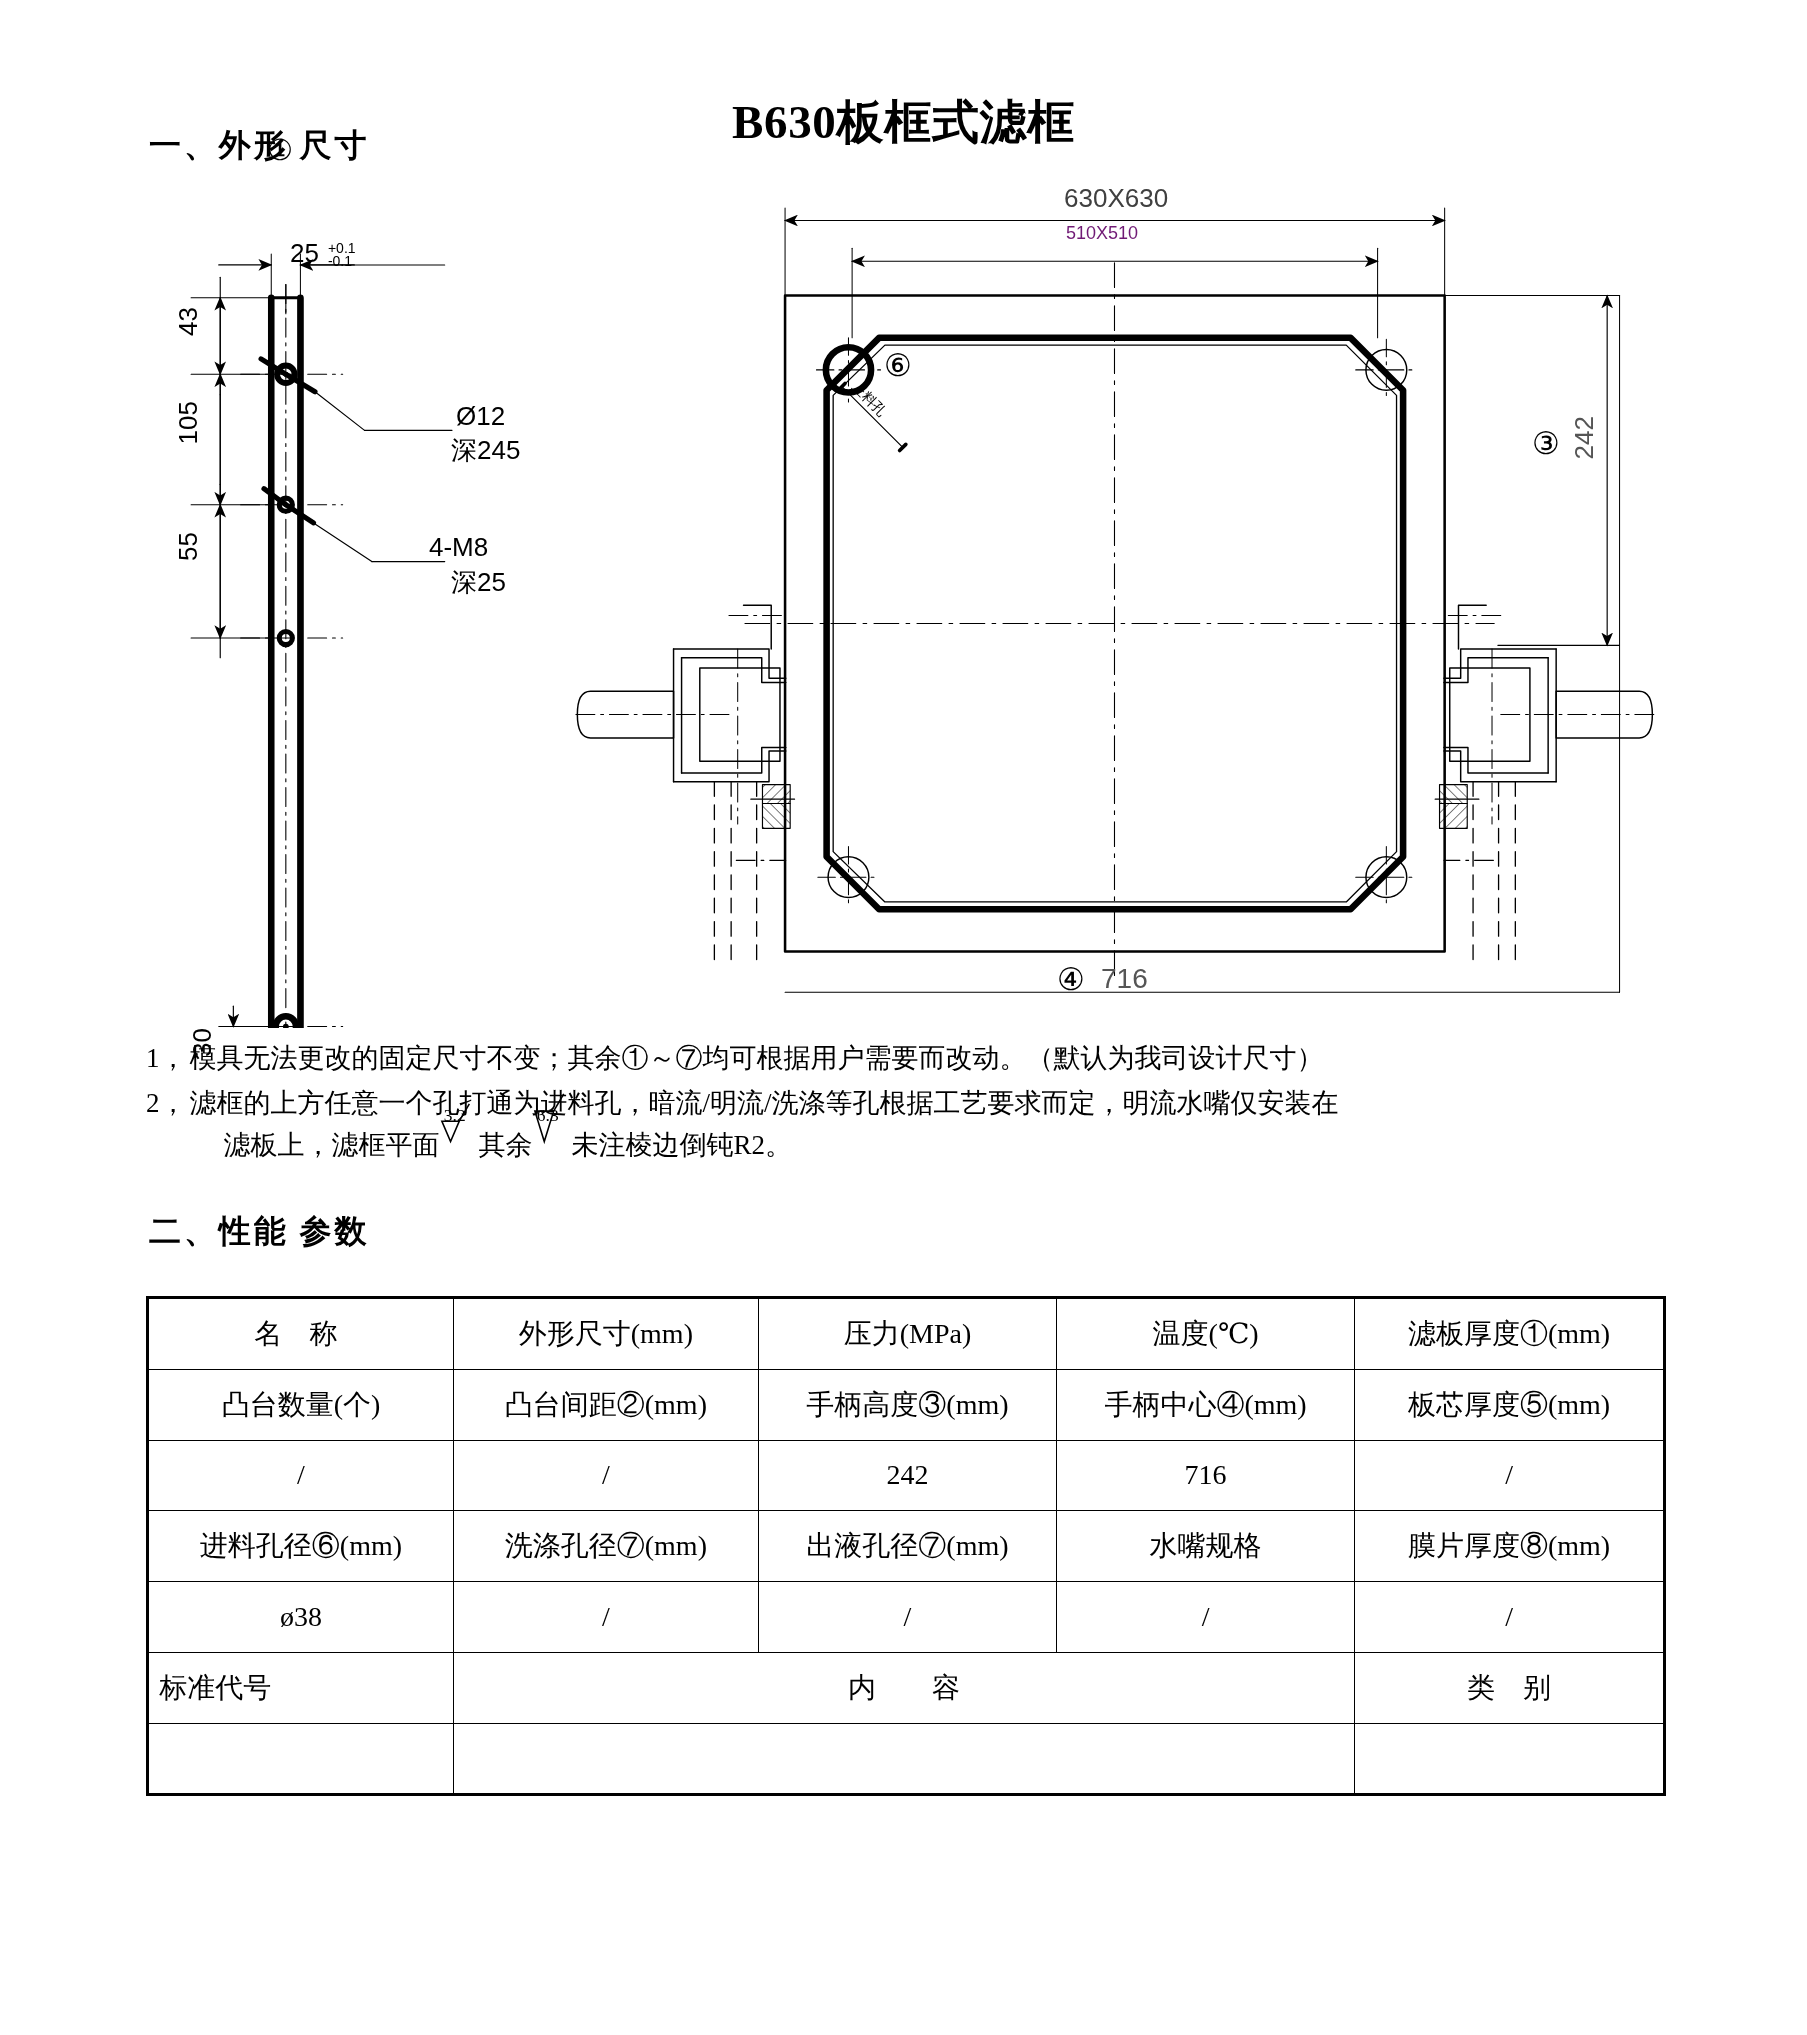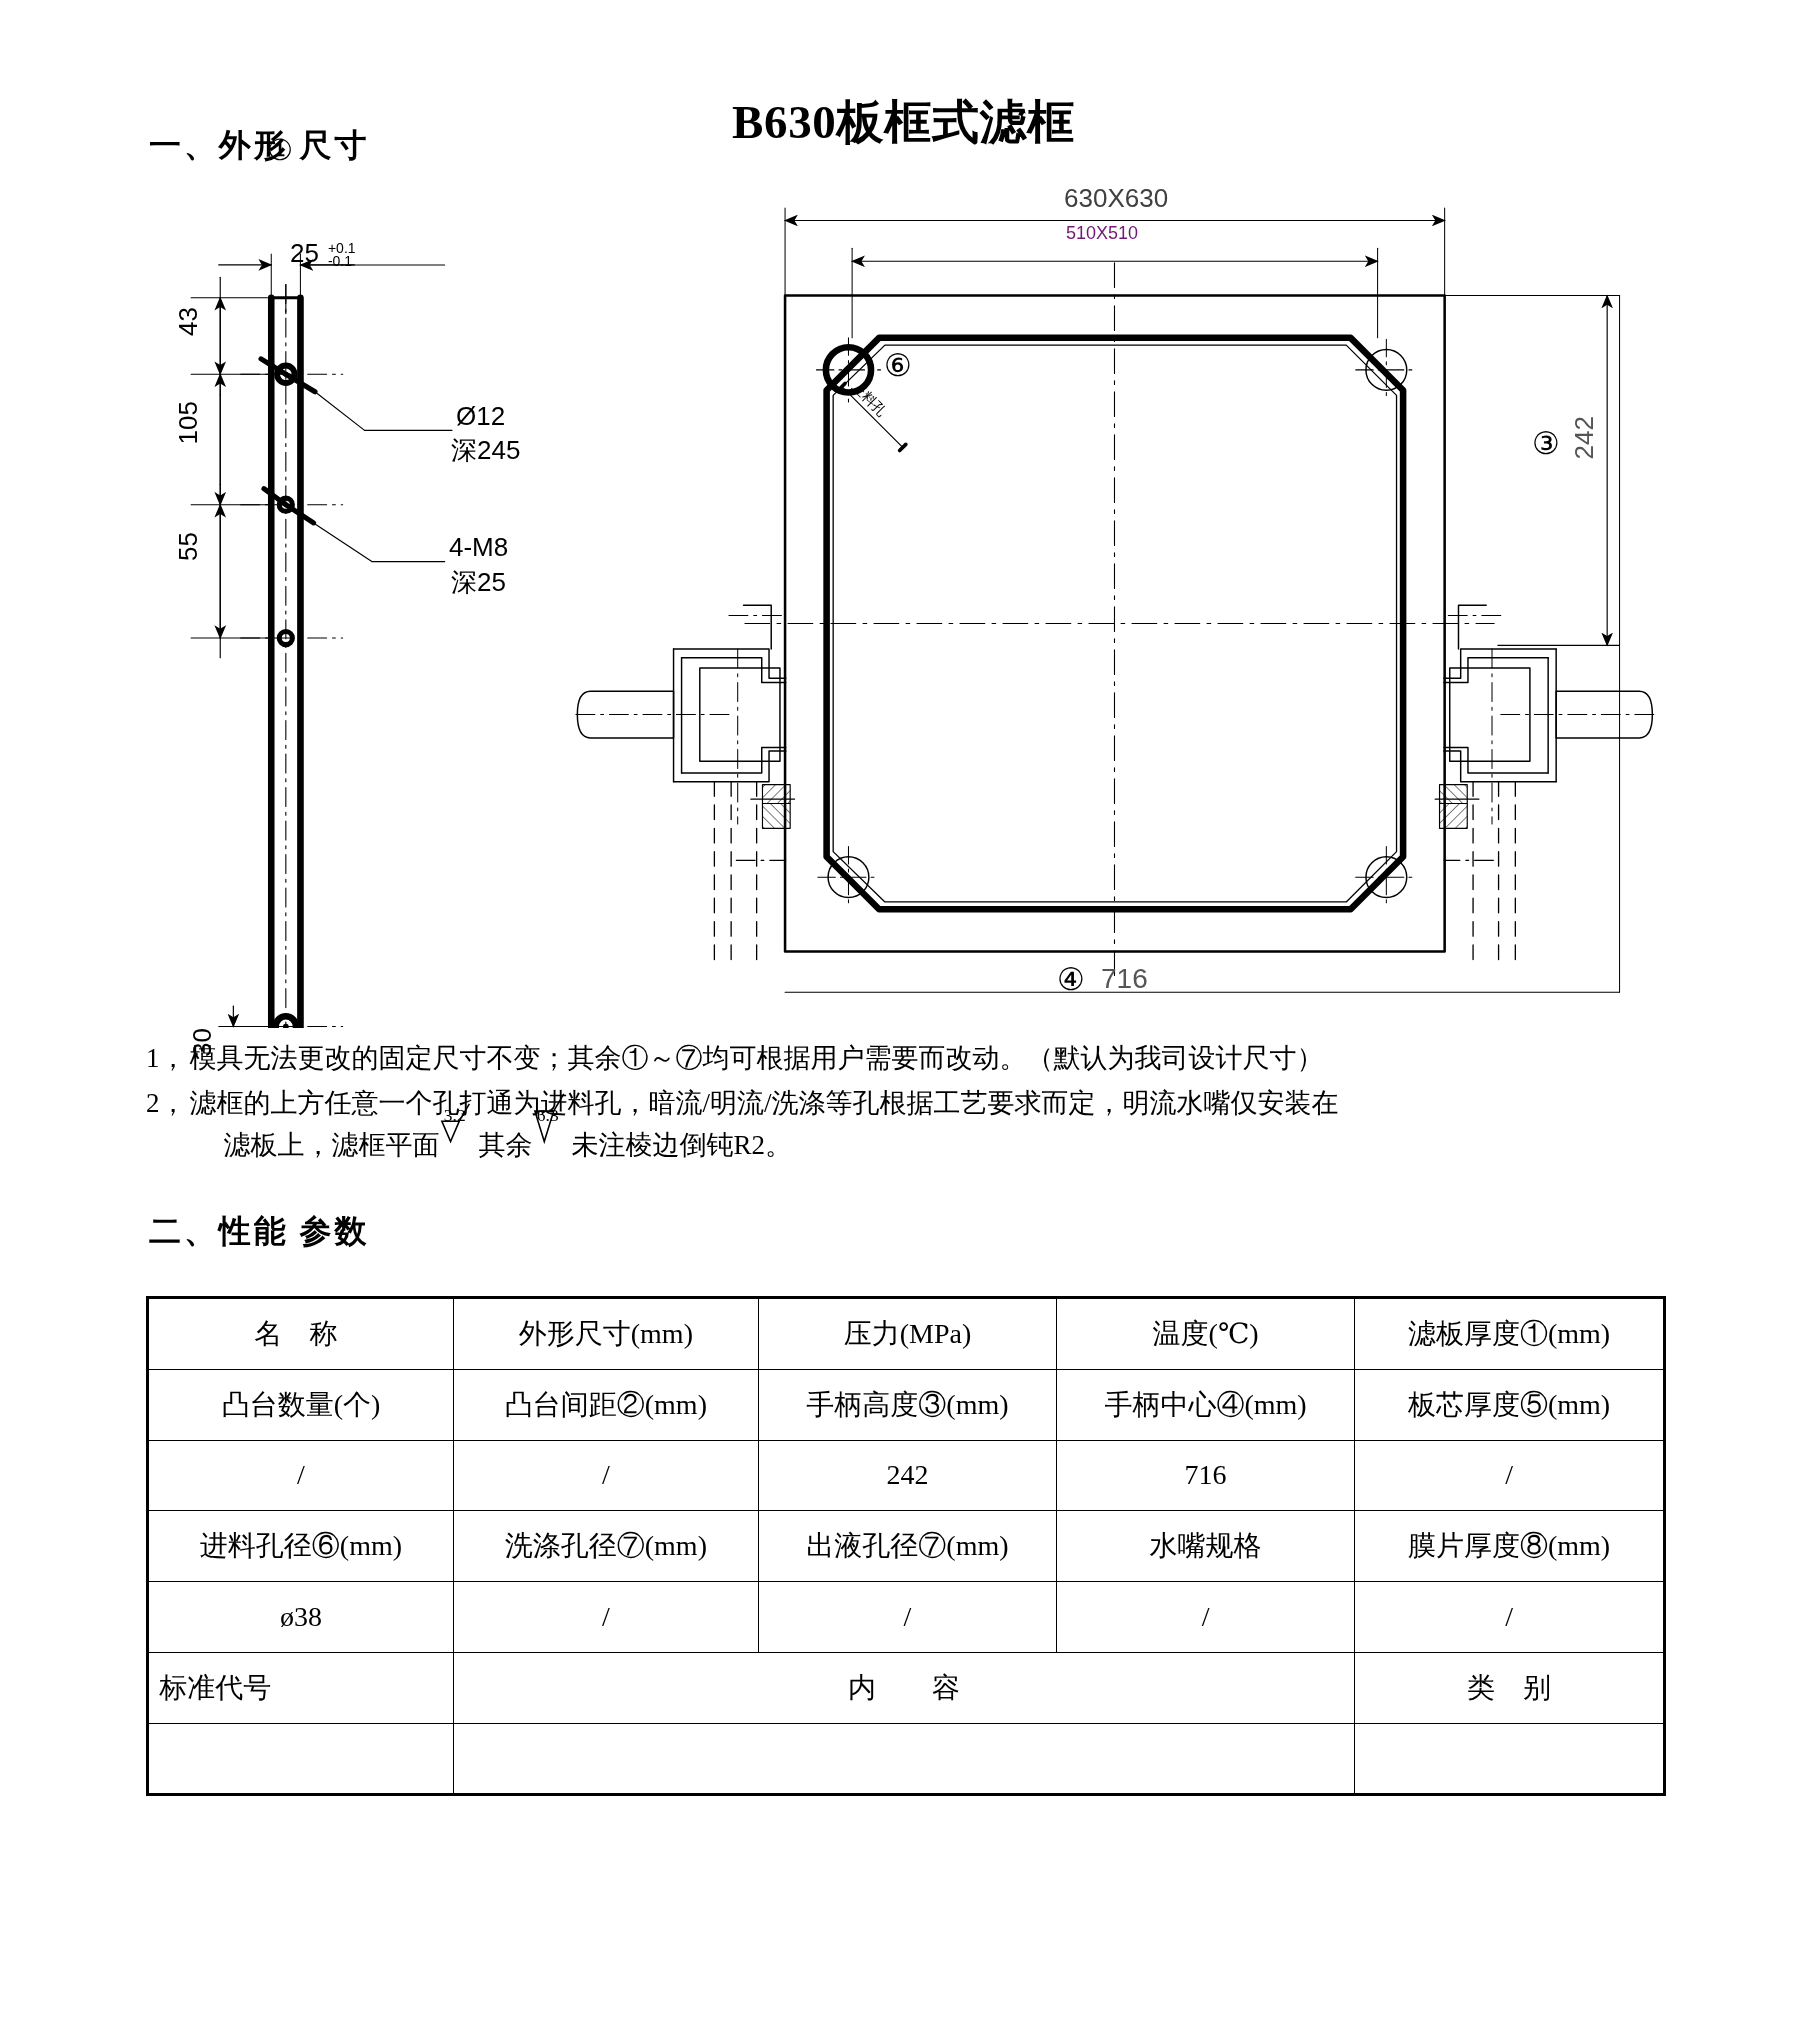--- a/index.html
+++ b/index.html
@@ -283,21 +283,21 @@
 
     <div style="position:absolute;left:290px;top:70px;font-size:26px;font-family:'Liberation Sans',sans-serif;"><span>25</span><span style="display:inline-block;vertical-align:middle;font-size:14px;line-height:0.95;text-align:left;margin-left:9px;"><span style="display:block">+0.1</span><span style="display:block">-0.1</span></span></div>
 
     <div style="position:absolute;left:173px;top:139px;font-size:26px;font-family:'Liberation Sans',sans-serif;writing-mode:vertical-rl;transform:rotate(180deg);">43</div>
     <div style="position:absolute;left:173px;top:233px;font-size:26px;font-family:'Liberation Sans',sans-serif;writing-mode:vertical-rl;transform:rotate(180deg);">105</div>
     <div style="position:absolute;left:173px;top:364px;font-size:26px;font-family:'Liberation Sans',sans-serif;writing-mode:vertical-rl;transform:rotate(180deg);">55</div>
     <div style="position:absolute;left:187px;top:860px;font-size:26px;font-family:'Liberation Sans',sans-serif;writing-mode:vertical-rl;transform:rotate(180deg);">30</div>
 
     <div style="position:absolute;left:456px;top:233px;font-size:26px;font-family:'Liberation Sans',sans-serif;">Ø12</div>
     <div style="position:absolute;left:451px;top:265px;font-size:26px;font-family:'Liberation Sans',sans-serif;">深245</div>
-    <div style="position:absolute;left:449px;top:364px;font-size:26px;font-family:'Liberation Sans',sans-serif;">4-M8</div>
+    <div style="position:absolute;left:429px;top:364px;font-size:26px;font-family:'Liberation Sans',sans-serif;">4-M8</div>
     <div style="position:absolute;left:451px;top:397px;font-size:26px;font-family:'Liberation Sans',sans-serif;">深25</div>
 
     <div style="position:absolute;left:1064px;top:14.6px;font-size:26px;font-family:'Liberation Sans',sans-serif;color:#404040;">630X630</div>
     <div style="position:absolute;left:1066px;top:55px;font-size:18px;font-family:'Liberation Sans',sans-serif;color:#701a75;">510X510</div>
 
     <div style="position:absolute;left:884px;top:179px;font-size:31px;">⑥</div>
 
     <div style="position:absolute;left:1532px;top:257px;font-size:31px;">③</div>
     <div style="position:absolute;left:1569px;top:248px;font-size:26px;font-family:'Liberation Sans',sans-serif;color:#555;writing-mode:vertical-rl;transform:rotate(180deg);">242</div>
 

